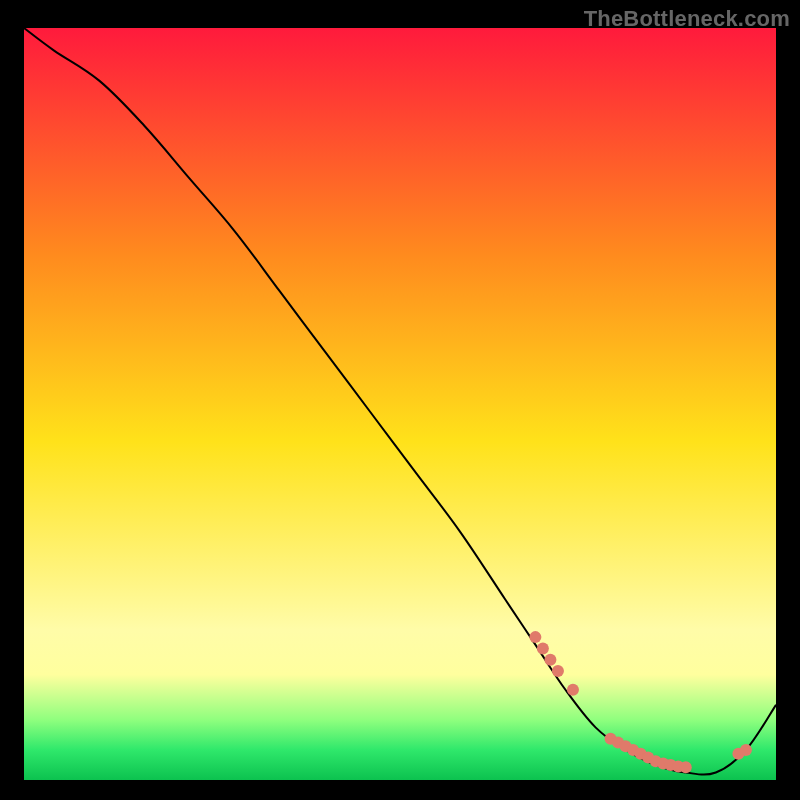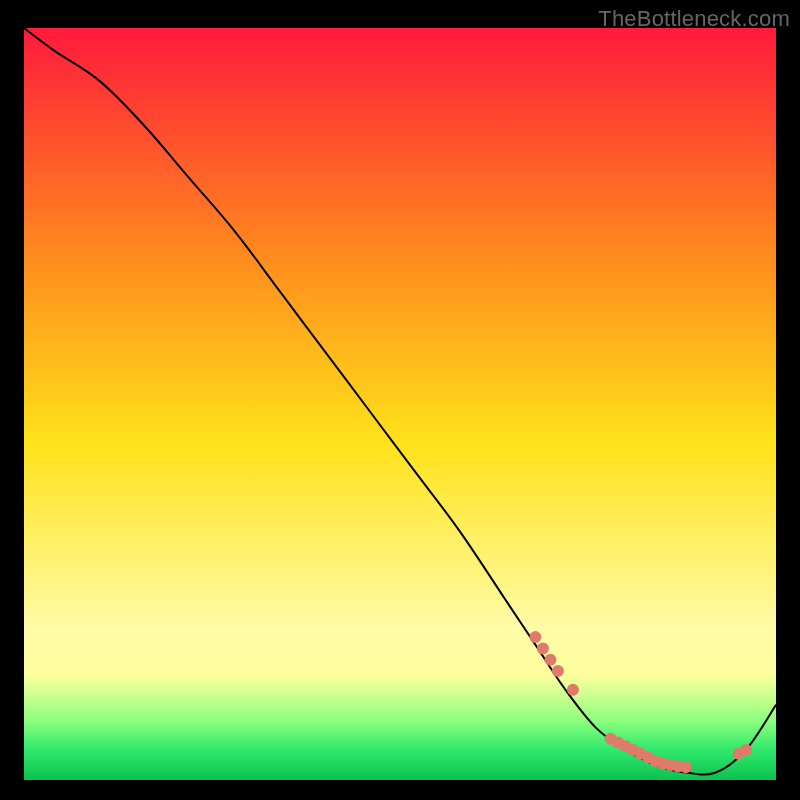--- a/index.html
+++ b/index.html
@@ -16,21 +16,21 @@
     width: 800px;
     height: 800px;
     background: #000;
   }
   .watermark {
     position: absolute;
     top: 6px;
     right: 10px;
     color: #666;
     font-size: 22px;
-    font-weight: 400;
+    font-weight: 700;
     letter-spacing: 0.2px;
     z-index: 5;
   }
   .plot {
     position: absolute;
     left: 24px;
     top: 28px;
     width: 752px;
     height: 752px;
   }

